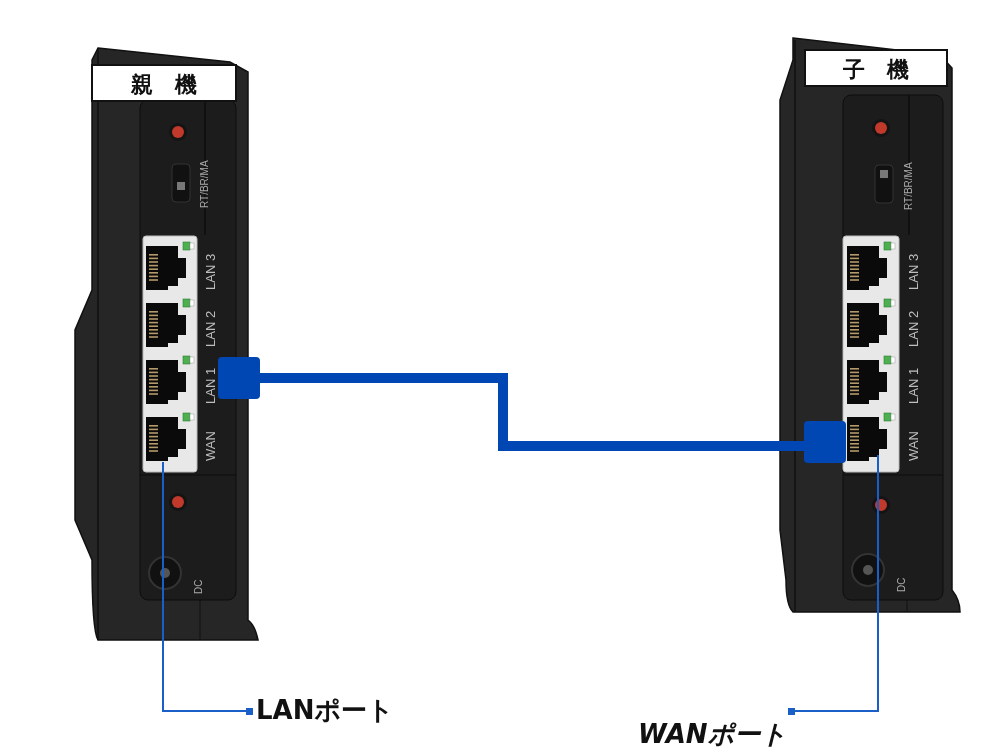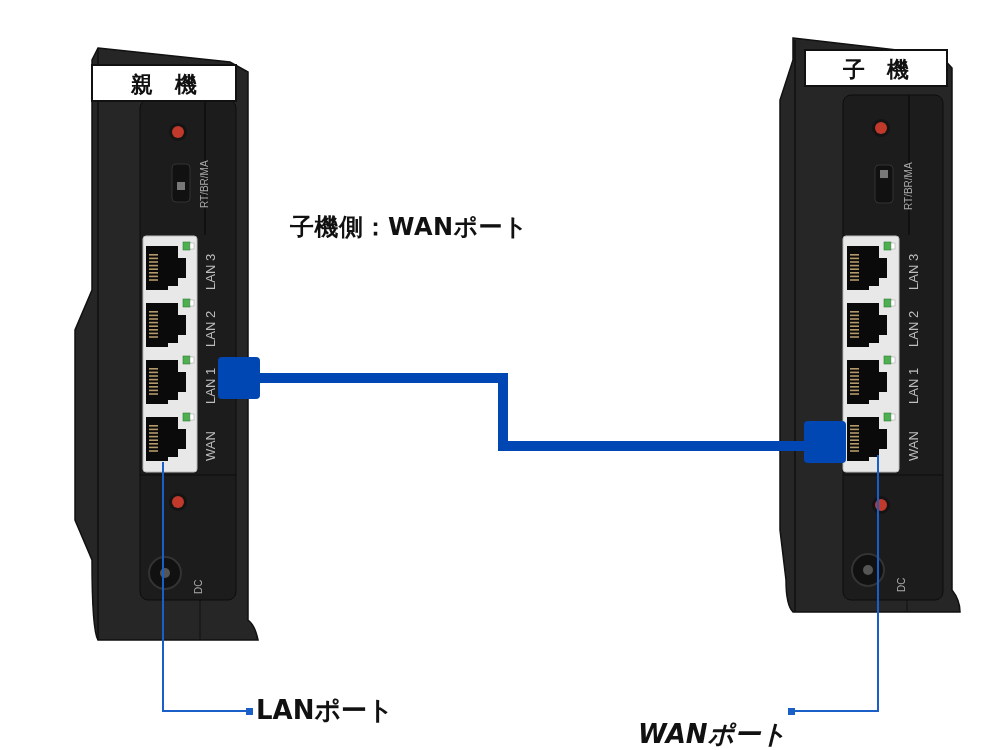--- a/index.html
+++ b/index.html
@@ -191,17 +191,16 @@
 
   <g>
     <polyline id="callout-left-line" points="163,462 163,711 248,711" fill="none" stroke-width="2" stroke="#1a5fc8"></polyline>
     <rect id="callout-left-dot" x="246" y="708" width="7" height="7" fill="#1a5fc8"></rect>
     <polyline id="callout-right-line" points="878,455 878,711 793,711" fill="none" stroke-width="2" stroke="#1a5fc8"></polyline>
     <rect id="callout-right-dot" x="788" y="708" width="7" height="7" fill="#1a5fc8"></rect>
   </g>
 </svg>
 
 <div class="instr">
-  <div>子機側：WANポート</div>
 </div>
 
 <div class="callout" style="left:256px;top:693px;">LANポート</div>
 <div class="callout" style="left:638px;top:717px;font-style:italic;">WANポート</div>
 
 </body></html>

